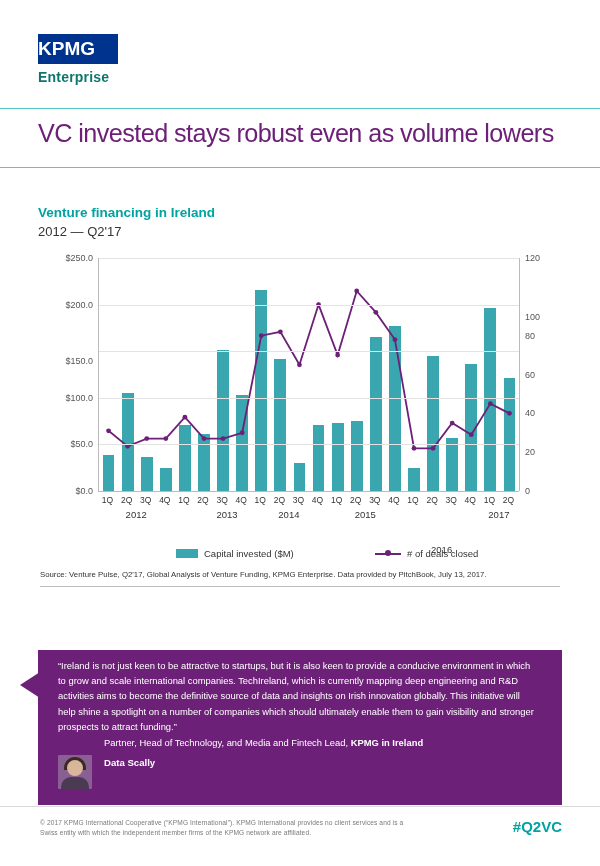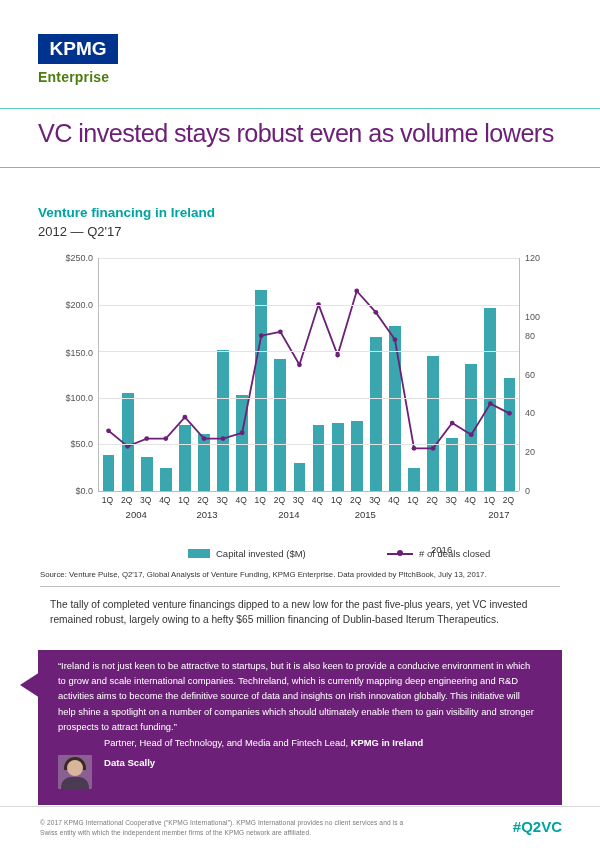--- a/index.html
+++ b/index.html
@@ -10,24 +10,24 @@
     overflow:hidden;
   }
   .page{position:relative;width:600px;height:866px;}
 
   
   .logo-wrap{position:absolute;left:38px;top:34px;}
   .kpmg-logo{width:80px;height:30px;background:#00338d;position:relative;}
   .kpmg-logo .txt{
     position:absolute;left:0;top:0;width:80px;height:30px;
     color:#fff;font-weight:bold;font-size:19px;letter-spacing:0px;
-    text-align:center;line-height:30px;font-family:"Liberation Sans",sans-serif;
+    text-align:left;line-height:30px;font-family:"Liberation Sans",sans-serif;
   }
   .kpmg-sub{
-    margin-top:5px;color:#4d7c0f;font-weight:bold;font-size:14px;
+    margin-top:5px;color:#0f766e;font-weight:bold;font-size:14px;
     letter-spacing:0.2px;
   }
   .hr-top{position:absolute;left:0;top:108px;width:600px;height:1px;background:#5bc6c6;}
   .hr-top2{position:absolute;left:0;top:167px;width:600px;height:1px;background:#5bc6c6;}
   .headline{
     position:absolute;left:38px;top:118px;width:540px;
     color:#6d2077;font-size:26px;letter-spacing:-0.6px;
     font-family:"Liberation Sans",sans-serif;
     font-weight:normal;
     transform:scaleX(0.97);transform-origin:left top;
@@ -57,21 +57,21 @@
     position:absolute;bottom:0;background:#3aa7b0;
   }
   .linelayer{position:absolute;left:0;top:0;width:420px;height:233px;}
 
   .xlabels{position:absolute;left:60px;top:247px;width:420px;height:14px;}
   .xlab{position:absolute;font-size:8.5px;color:#333;text-align:center;transform:translateX(-50%);}
   .yearlabels{position:absolute;left:60px;top:261px;width:420px;height:14px;}
   .ylab{position:absolute;font-size:9.5px;color:#333;text-align:center;transform:translateX(-50%);}
 
   .legend{position:absolute;left:60px;top:300px;width:460px;height:16px;font-size:9.5px;color:#333;}
-  .legend .item{position:absolute;display:flex;align-items:center;margin-left:12px;}
+  .legend .item{position:absolute;display:flex;align-items:center;}
   .legend .swatch{width:22px;height:9px;background:#3aa7b0;margin-right:6px;}
   .legend .lineswatch{width:26px;height:9px;position:relative;margin-right:6px;}
   .legend .lineswatch::before{content:"";position:absolute;left:0;top:4px;width:26px;height:1.6px;background:#6d2077;}
   .legend .lineswatch::after{content:"";position:absolute;left:10px;top:1px;width:6px;height:6px;background:#6d2077;border-radius:50%;}
 
   .source{
     position:absolute;left:40px;top:570px;width:520px;font-size:7.8px;color:#333;
   }
   .hr-src{position:absolute;left:40px;top:586px;width:520px;height:1px;background:#bdbdbd;}
 
@@ -180,21 +180,21 @@
           <circle cx="372.27272727272725" cy="176.69166666666666" r="2.4" fill="#6d2077"></circle>
           <circle cx="391.3636363636364" cy="145.625" r="2.4" fill="#6d2077"></circle>
           <circle cx="410.45454545454544" cy="155.33333333333334" r="2.4" fill="#6d2077"></circle>
         </svg>
     <div class="ytick" style="top: 233px;">$0.0</div>
         <div class="gridline" style="top: 186.4px;"></div>
         <div class="ytick" style="top: 186.4px;">$50.0</div>
         <div class="gridline" style="top: 139.8px;"></div>
         <div class="ytick" style="top: 139.8px;">$100.0</div>
         <div class="gridline" style="top: 93.2px;"></div>
-        <div class="ytick" style="top: 95px;">$150.0</div>
+        <div class="ytick" style="top: 103px;">$150.0</div>
         <div class="gridline" style="top: 46.6px;"></div>
         <div class="ytick" style="top: 46.6px;">$200.0</div>
         <div class="gridline" style="top: 0px;"></div>
         <div class="ytick" style="top: 0px;">$250.0</div>
         <div class="ytick-r" style="top: 233px;">0</div>
         <div class="ytick-r" style="top: 194.167px;">20</div>
         <div class="ytick-r" style="top: 155.333px;">40</div>
         <div class="ytick-r" style="top: 116.5px;">60</div>
         <div class="ytick-r" style="top: 77.6667px;">80</div>
         <div class="ytick-r" style="top: 38.8333px; margin-top: 20px;">100</div>
@@ -218,43 +218,42 @@
         <div class="xlab" style="left: 276.818px;">3Q</div>
         <div class="xlab" style="left: 295.909px;">4Q</div>
         <div class="xlab" style="left: 315px;">1Q</div>
         <div class="xlab" style="left: 334.091px;">2Q</div>
         <div class="xlab" style="left: 353.182px;">3Q</div>
         <div class="xlab" style="left: 372.273px;">4Q</div>
         <div class="xlab" style="left: 391.364px;">1Q</div>
         <div class="xlab" style="left: 410.455px;">2Q</div>
       </div>
     <div class="yearlabels" id="yearlabels">
-        <div class="ylab" style="left: 38.1818px;">2004</div>
-        <div class="ylab" style="left: 109px;">2013</div>
+        <div class="ylab" style="left: 38.1818px;">2012</div>
+        <div class="ylab" style="left: 129px;">2013</div>
         <div class="ylab" style="left: 190.909px;">2014</div>
         <div class="ylab" style="left: 267.273px;">2015</div>
         <div class="ylab" style="left: 343.636px; margin-top: 35px;">2016</div>
         <div class="ylab" style="left: 400.909px;">2017</div>
       </div>
 
     <div class="legend">
       <div class="item" style="left:78px;top:0;">
         <span class="swatch"></span>
         <span>Capital invested ($M)</span>
       </div>
       <div class="item" style="left:277px;top:0;">
         <span class="lineswatch"></span>
         <span># of deals closed</span>
       </div>
     </div>
   </div>
 
   <div class="source">Source: Venture Pulse, Q2'17, Global Analysis of Venture Funding, KPMG Enterprise. Data provided by PitchBook, July 13, 2017.</div>
   <div class="hr-src"></div>
-  <div class="tally">The tally of completed venture financings dipped to a new low for the past five-plus years, yet VC invested remained robust, largely owing to a hefty $65 million financing of Dublin-based Iterum Therapeutics.</div>
 
   <div class="quote-box"></div>
   <div class="quote-tail"></div>
   <div class="quote-text">“Ireland is not just keen to be attractive to startups, but it is also keen to provide a conducive environment in which to grow and scale international companies. TechIreland, which is currently mapping deep engineering and R&amp;D activities aims to become the definitive source of data and insights on Irish innovation globally. This initiative will help shine a spotlight on a number of companies which should ultimately enable them to gain visibility and stronger prospects to attract funding.”</div>
   <div class="avatar">
     <div class="hair"></div>
     <div class="face"></div>
     <div class="body"></div>
   </div>
   <div class="quote-name">Data Scally</div>

